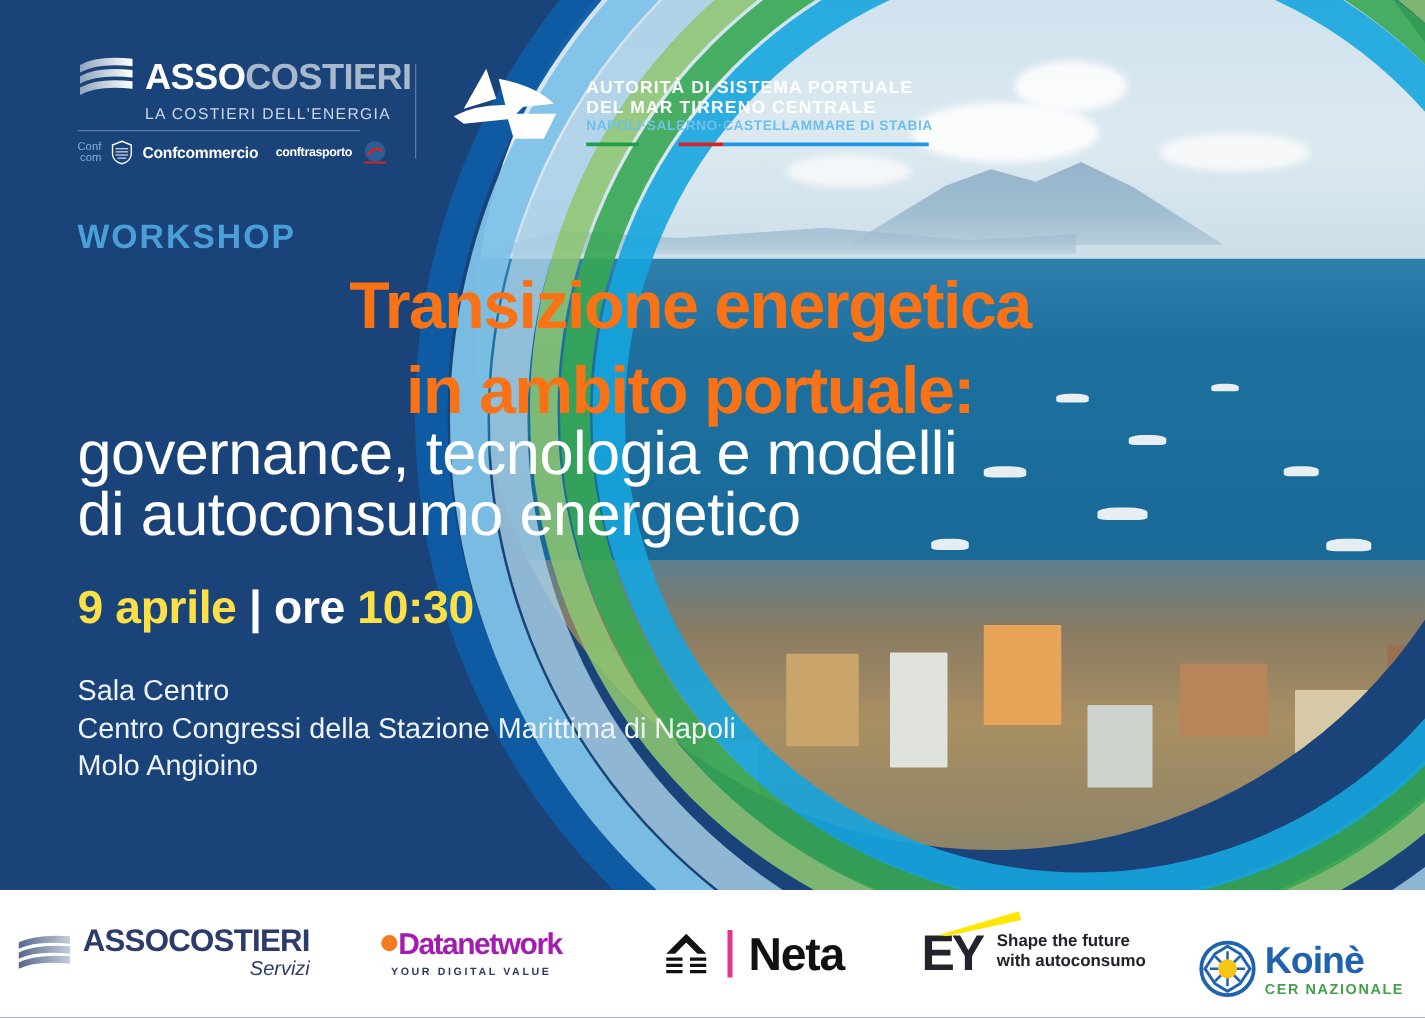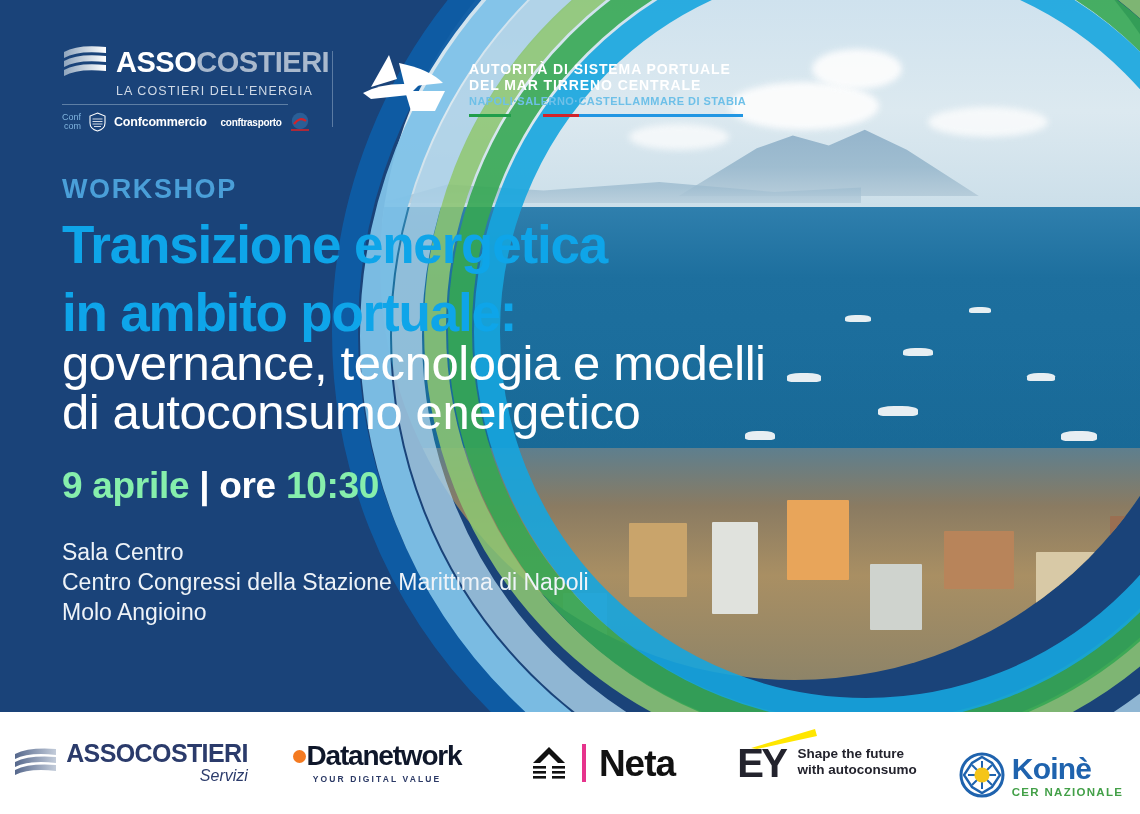--- a/index.html
+++ b/index.html
@@ -50,48 +50,48 @@
   .port{display:flex;align-items:center;gap:14px;}
   .port-mark{width:96px;height:72px;}
   .port-txt .p1{color:#fff;font-size:14px;font-weight:bold;letter-spacing:.9px;line-height:16px;white-space:nowrap;}
   .port-txt .p2{color:#6ec0e8;font-size:11px;font-weight:bold;letter-spacing:.45px;margin-top:2px;white-space:nowrap;}
   .flagbar{display:flex;align-items:center;gap:0;margin-top:7px;width:274px;}
   .fl{height:3px;}
 
   
   .copy{position:absolute;left:62px;top:176px;width:980px;}
   .kicker{color:#4a9fd8;font-size:27px;font-weight:bold;letter-spacing:1.6px;line-height:1;}
-  .t-heavy{color:#0ea5e9;font-size:53px;font-weight:bold;line-height:52px;letter-spacing:-1.2px;margin-top:16px;}
+  .t-heavy{color:#f97316;font-size:53px;font-weight:bold;line-height:52px;letter-spacing:-1.2px;margin-top:16px;text-align:center;}
   .t-light{color:#fff;font-size:49px;font-weight:normal;line-height:49px;letter-spacing:-.4px;}
   .when{margin-top:28px;font-size:37px;font-weight:bold;letter-spacing:-.3px;}
-  .when .c{color:#86efac;}
+  .when .c{color:#fde047;}
   .when .w{color:#ffffff;}
   .where{margin-top:30px;color:#eef3f8;font-size:23px;font-weight:normal;line-height:30px;}
 
   
   .footer{position:absolute;left:0;top:712px;width:1140px;height:102px;background:#fff;display:flex;align-items:center;}
   .slot{display:flex;align-items:center;justify-content:center;}
 
   .fasso{display:flex;align-items:center;gap:8px;}
   .fasso .w2{width:44px;height:32px;}
   .fasso .t1{font-size:25px;font-weight:bold;letter-spacing:-.6px;line-height:1;}
   .fasso .t1 .x1{color:#2b3b6b;}
   .fasso .t1 .x2{color:#2b3b6b;}
   .fasso .t2{color:#2b3b6b;font-size:16px;font-style:italic;text-align:right;margin-top:1px;}
 
-  .dn .d1{font-size:28px;font-weight:bold;color:#0f172a;letter-spacing:-1.2px;line-height:1;}
+  .dn .d1{font-size:24px;font-weight:bold;color:#a21caf;letter-spacing:-1.2px;line-height:1;}
   .dn .dot{display:inline-block;width:13px;height:13px;border-radius:50%;background:#f47a20;vertical-align:2px;margin-right:1px;}
   .dn .d2{color:#2c3a66;font-size:8.5px;font-weight:bold;letter-spacing:2.1px;text-align:center;margin-top:4px;}
 
   .neta{display:flex;align-items:center;gap:13px;}
   .neta .mk{width:40px;height:34px;}
   .neta .bar{width:4px;height:38px;background:#e6338c;}
   .neta .nm{font-size:37px;color:#111;font-weight:bold;letter-spacing:-1px;line-height:1;}
 
-  .ey{display:flex;align-items:center;gap:12px;position:relative;}
+  .ey{display:flex;align-items:flex-start;gap:12px;position:relative;}
   .ey .beam{position:absolute;left:14px;top:-16px;width:66px;height:20px;}
   .ey .mk{font-size:40px;font-weight:bold;color:#23232d;letter-spacing:-2.6px;line-height:.9;}
   .ey .tag{color:#23232d;font-size:13.5px;font-weight:bold;line-height:16px;padding-bottom:3px;}
 
   .koine{display:flex;align-items:flex-end;gap:7px;margin-top:24px;}
   .koine .mk{width:46px;height:46px;}
   .koine .k1{font-size:30px;font-weight:bold;color:#1f63ae;letter-spacing:-.8px;line-height:1;}
   .koine .k2{color:#43a048;font-size:11.5px;font-weight:bold;letter-spacing:1.3px;margin-top:2px;}
 </style>
 </head>

